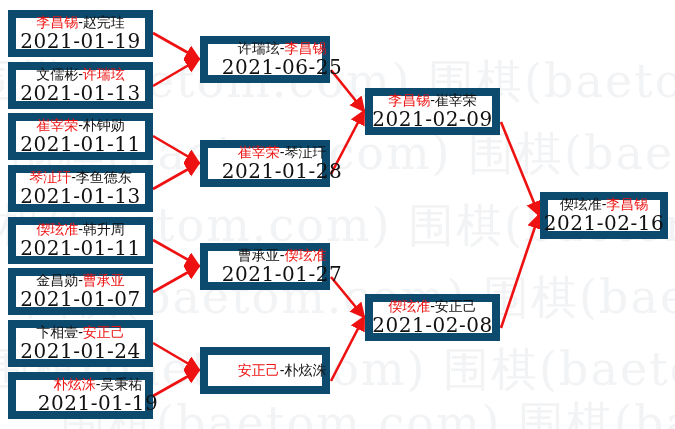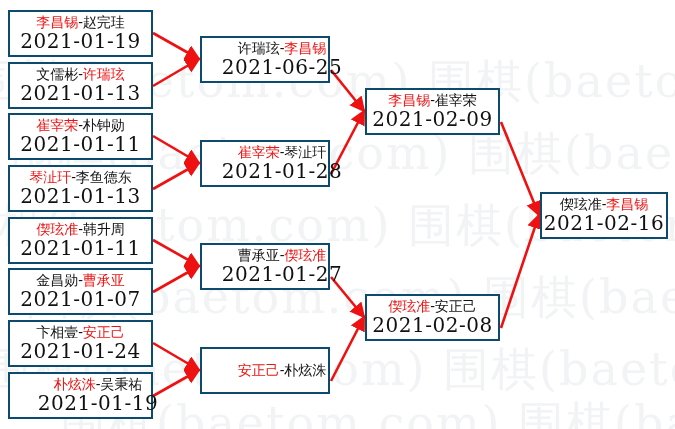--- a/index.html
+++ b/index.html
@@ -60,21 +60,21 @@
     z-index: 1;
     pointer-events: none;
   }
 
   
   .match-box {
     position: absolute;
     z-index: 2;
     box-sizing: border-box;
     background: #ffffff;
-    border: 2px solid #0c4a6e;
+    border: 8px solid #0c4a6e;
     display: flex;
     flex-direction: column;
     align-items: center;
     justify-content: center;
     font-family: "DejaVu Serif", "Liberation Serif", serif;
     line-height: 1.15;
   }
   .match-players {
     font-size: 14px;
     white-space: nowrap;

